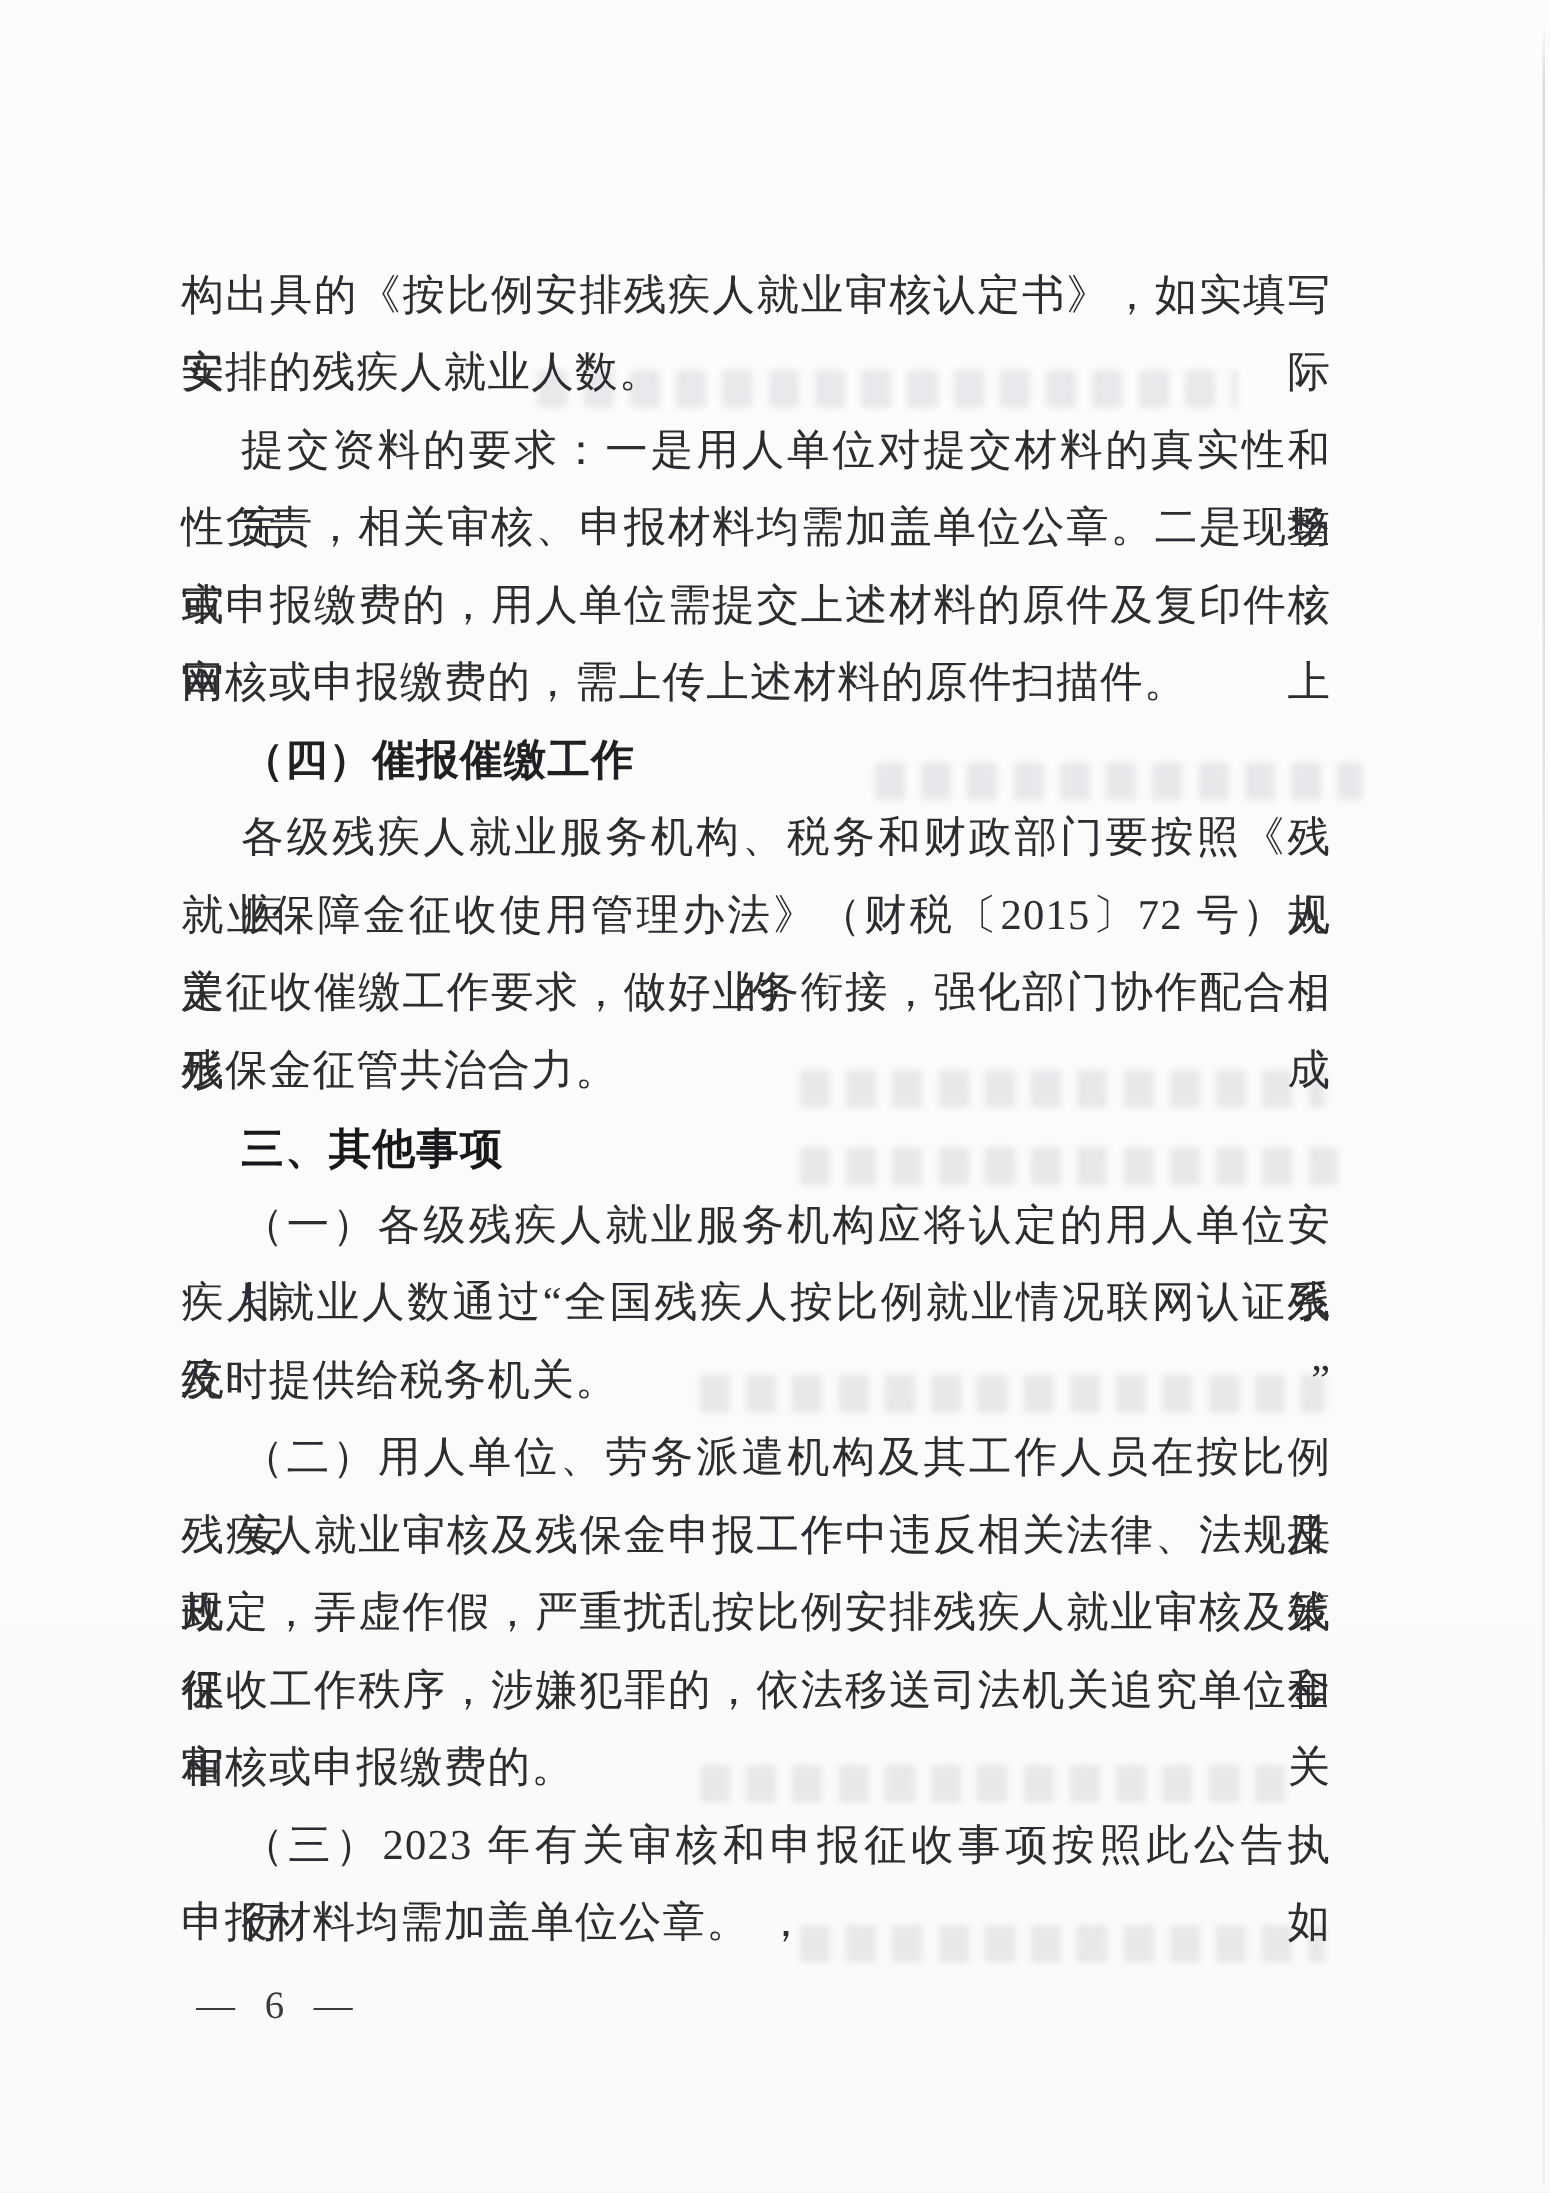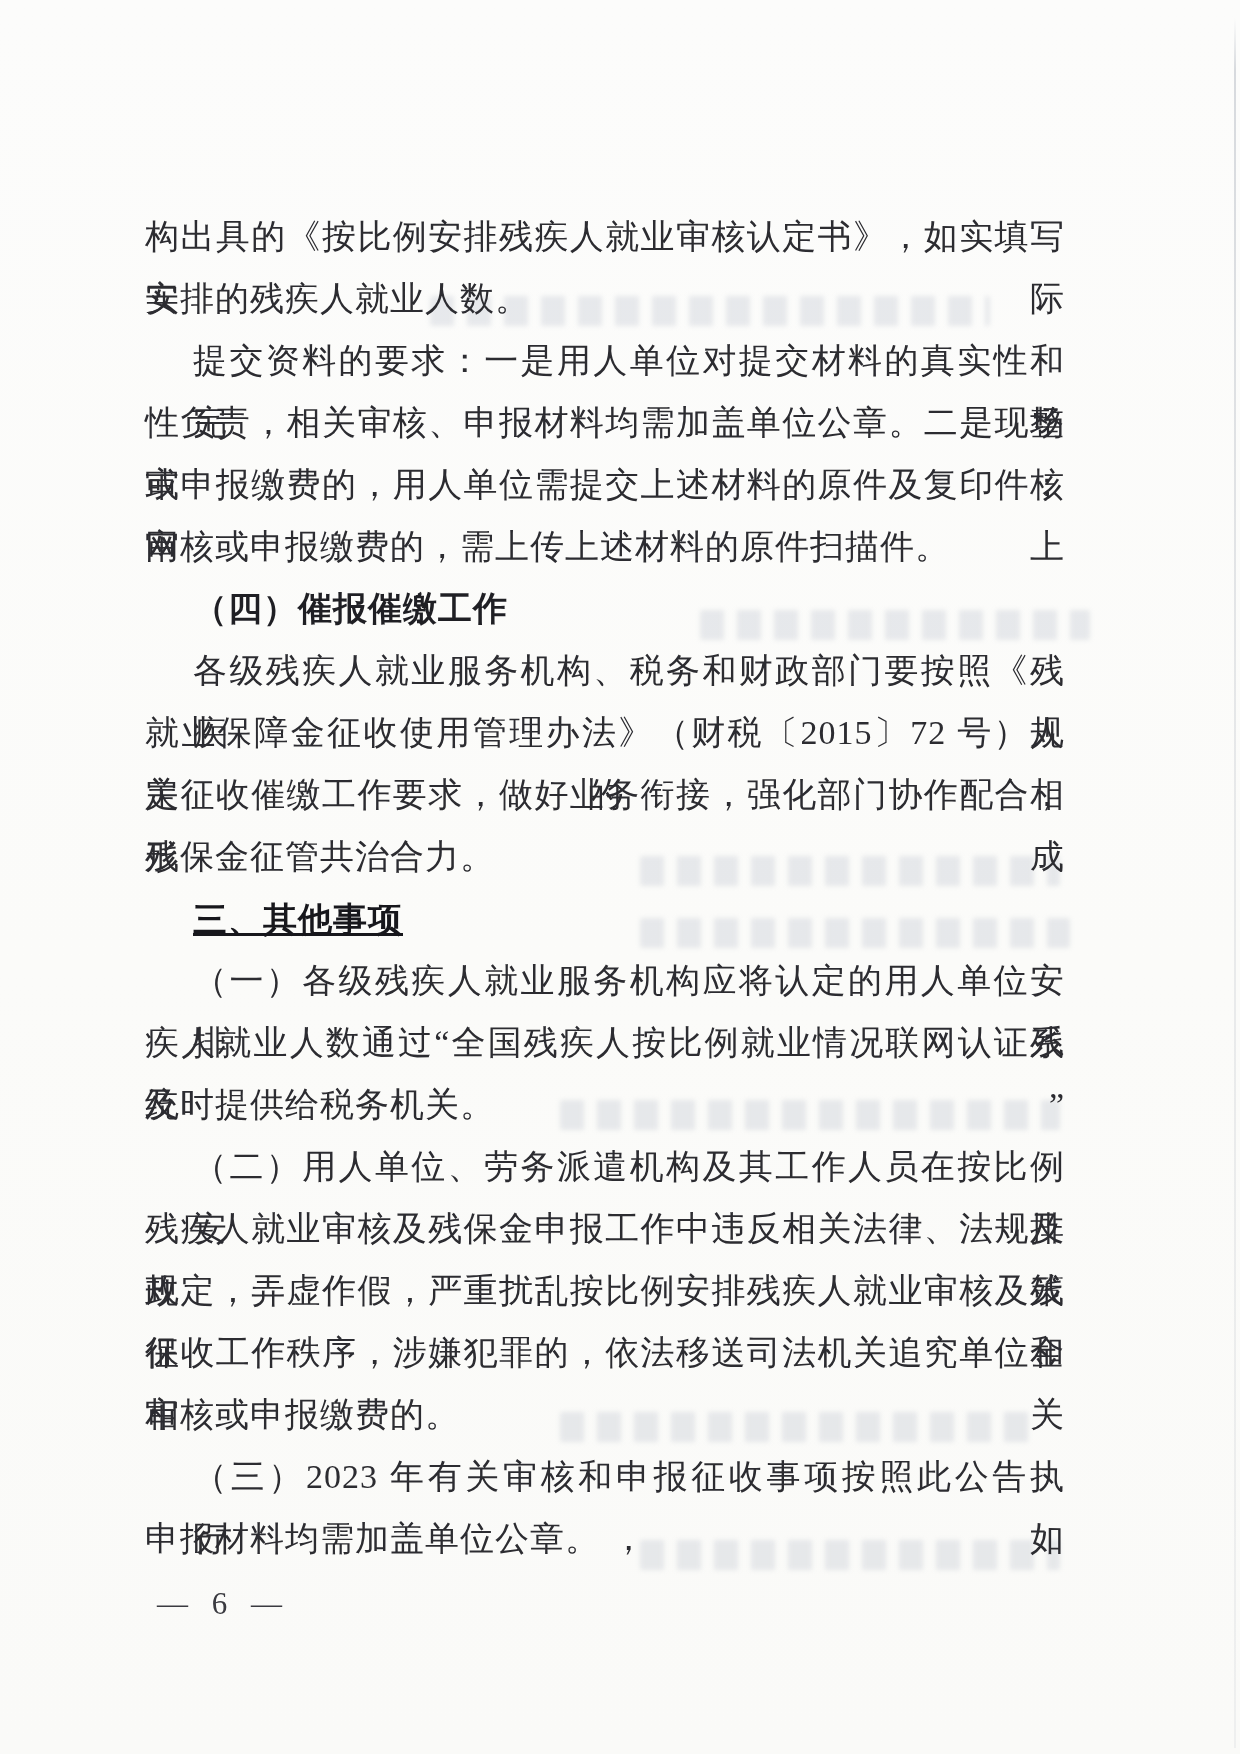--- a/index.html
+++ b/index.html
@@ -48,21 +48,20 @@
   }
   .indent { padding-left: 48px; font-family: Liberation Serif, serif; }
   .heading {
     font-weight: 700;
     color: #1f1f24;
   }
   .heading-strong {
     font-weight: 700;
     color: #17171c;
     font-family: "Liberation Sans", sans-serif;
-    text-decoration: underline;
   }
   .footer {
     position: absolute;
     left: 157px;
     top: 1582px;
     height: 44px;
     line-height: 44px;
     font-size: 31px;
     color: #3a3a40;
     letter-spacing: 2px;

